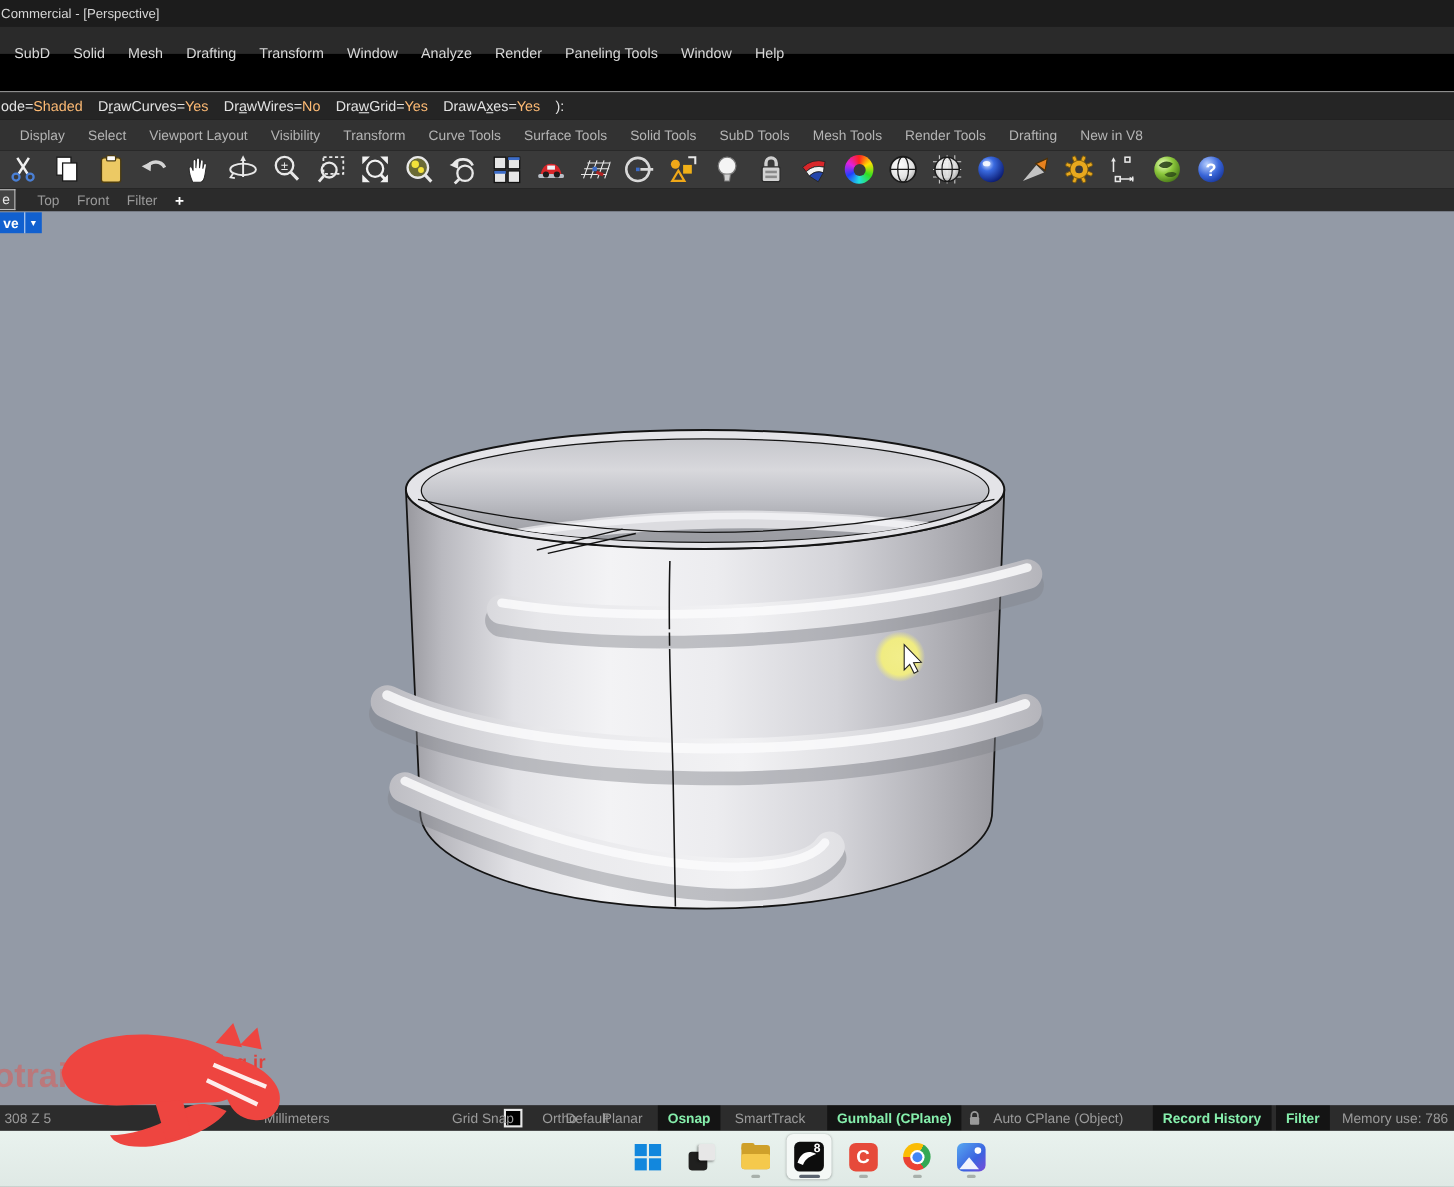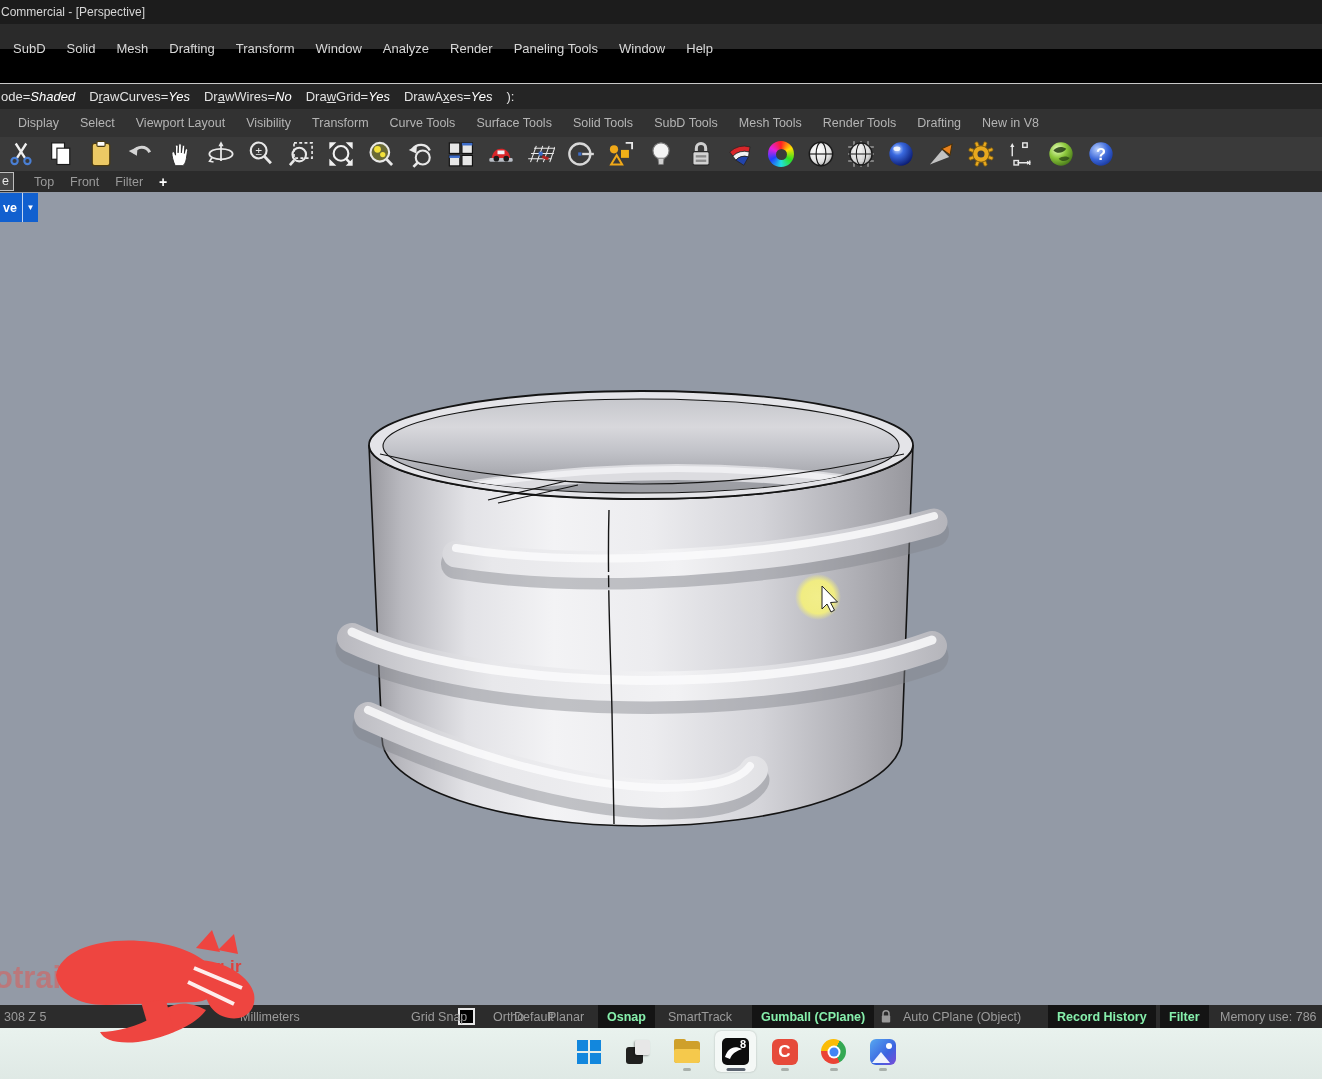--- a/index.html
+++ b/index.html
@@ -12,21 +12,21 @@
             display:flex;align-items:center;padding-left:1px;}
   #menubar{top:24px;height:25px;background:#2a2a2a;color:#d8d8d8;font-size:13px;
            display:flex;align-items:center;gap:15px;padding-left:10px;}
   .menu-item{cursor:default;padding:2px 3px;margin-top:24px;}
   #cmdhist{top:49px;height:34px;background:#1d1d1d;color:#e4e4e4;font-size:13px;
            padding:5px 0 0 2px;}
   #cmdsep{top:83px;height:1px;background:#c9c9c9;}
   #cmdprompt{top:84px;height:25px;background:#252525;color:#e2e2e2;font-size:13px;
              display:flex;align-items:center;gap:14px;padding-left:1px;}
   .tok{white-space:nowrap;}
-  .tok .val{font-style:italic;color:#ffffff;}
+  .tok .val{color:#fdba74;}
   .tok u{text-decoration:underline;}
   #ribbontabs{top:109px;height:28px;background:#323232;color:#b4b4b4;font-size:12.5px;
               display:flex;align-items:center;gap:21px;padding-left:18px;}
   .ribbon-tab{cursor:default;white-space:nowrap;}
 
   
   #toolbar{top:137px;height:34px;background:#3a3a3a;display:flex;align-items:center;
            gap:8px;padding-left:5px;}
   .ticon{width:32px;height:31px;display:flex;align-items:center;justify-content:center;flex:0 0 auto;}
   .ticon svg{width:28px;height:28px;}
@@ -39,21 +39,21 @@
   #vtabs{top:171px;height:21px;background:#2b2b2b;color:#9a9a9a;font-size:12.5px;
          display:flex;align-items:center;gap:16px;padding-left:0;}
   .vtab-partial{background:#454545;border:1px solid #bdbdbd;border-left:none;
                 color:#e8e8e8;padding:1px 4px 2px 2px;margin-right:4px;}
   .vtab{cursor:default;text-align:right;}
   .vtab-add{color:#fff;font-weight:bold;font-size:14px;}
 
   
   #viewport{top:192px;height:813px;background:#939aa6;}
   #model{position:absolute;left:0;top:0;}
-  #vplabel{position:absolute;left:0;top:1px;display:flex;align-items:stretch;height:29px;
+  #vplabel{position:absolute;left:0;top:1px;display:flex;align-items:stretch;height:19px;
            background:#1160cf;color:#fff;font-size:12.5px;font-weight:bold;z-index:5;}
   #vplabel .lab{display:flex;align-items:center;padding:0 5px 0 3px;}
   #vplabel .sep{width:1px;background:rgba(255,255,255,.75);}
   #vplabel .arrow{display:flex;align-items:center;justify-content:center;width:15px;font-size:8px;}
   .wm-faint{position:absolute;color:rgba(228,85,80,0.5);font-weight:bold;z-index:4;}
   #wm-brand{position:absolute;left:118px;top:765px;color:#e0413c;font-weight:bold;
             font-size:16.5px;letter-spacing:.4px;z-index:4;}
   #wm-f1{left:-6px;top:768px;font-size:31px;}
   #wm-f2{left:112px;top:782px;font-size:25px;}
   #rhinologo{position:absolute;left:46px;top:930px;z-index:50;pointer-events:none;}

